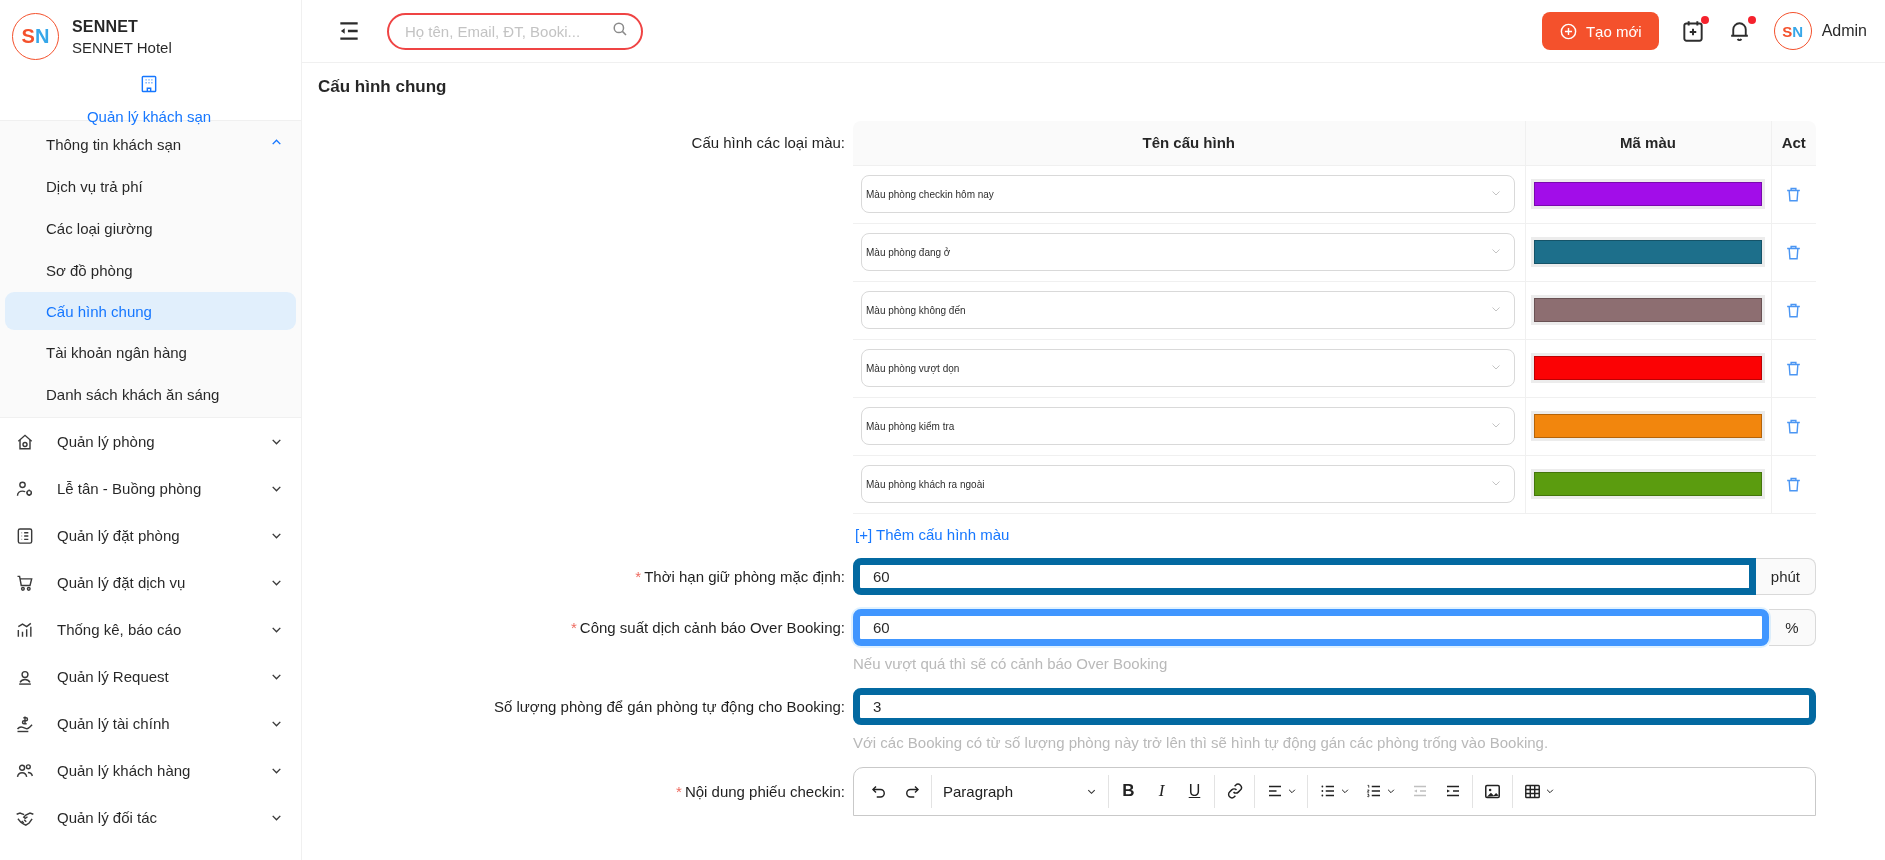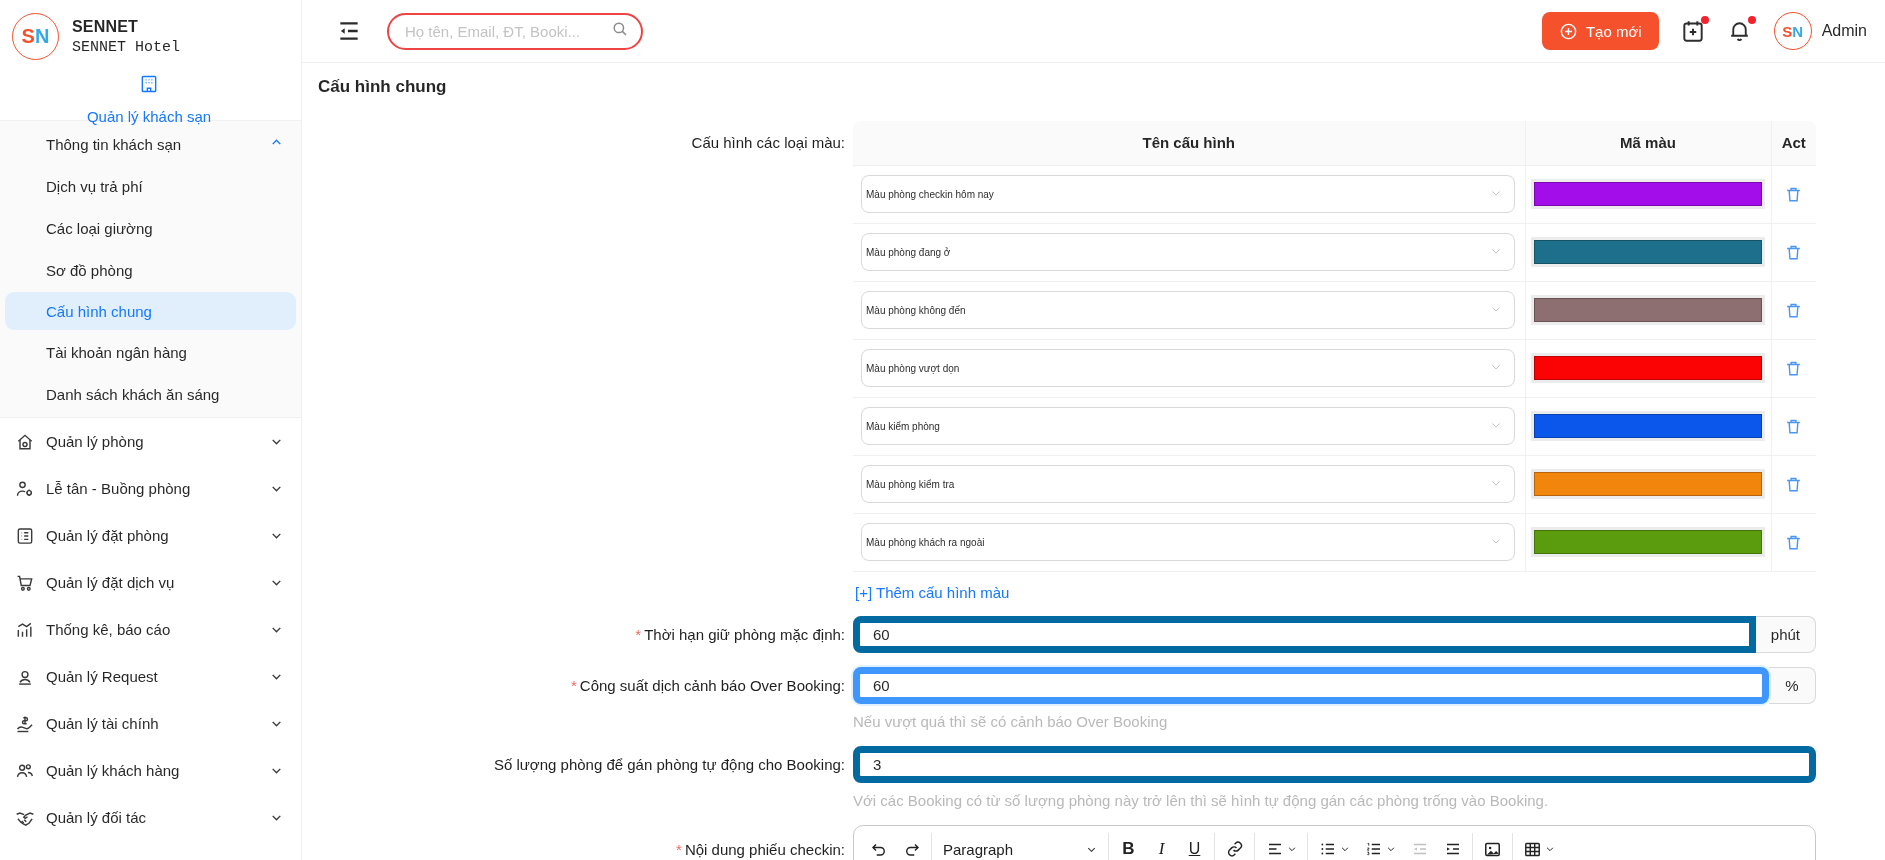--- a/index.html
+++ b/index.html
@@ -7,31 +7,31 @@
     font-family:"Liberation Sans", sans-serif; color:rgba(0,0,0,.85); }
 
   
   .sidebar { position:absolute; left:0; top:0; bottom:0; width:302px;
     border-right:1px solid #f0f0f0; background:#fff; z-index:5; }
   .brand { display:flex; align-items:center; gap:13px; padding:13px 14px 14px 12px; }
   .logo-circle { width:47px; height:47px; border-radius:50%; border:1.5px solid #f4512c;
     display:flex; align-items:center; justify-content:center; font-weight:bold; font-size:20px; flex:none; }
   .logo-circle .s { color:#f4512c; } .logo-circle .n { color:#36a7e9; }
   .brand-title { font-weight:bold; font-size:16px; letter-spacing:.2px; }
-  .brand-sub { font-size:15px; margin-top:3px;font-family:Liberation Mono, monospace; }
+  .brand-sub { font-size:15px; margin-top:3px; }
 
   .menu-section-head { display:flex; align-items:center; gap:11px; height:46px;
     padding:0 18px 0 15px; color:#1677ff; font-size:15px; cursor:pointer;flex-direction:column; }
   .menu-section-head .chev { margin-left:auto; }
   .submenu { background:#fafafa; border-top:1px solid #f0f0f0; border-bottom:1px solid #f0f0f0; padding:2px 0; }
   .submenu-item { height:42px; display:flex; align-items:center; padding-left:46px;
     font-size:15px; color:rgba(0,0,0,.85); cursor:pointer; }
   .submenu-item.active { margin:1px 5px; height:38px; padding-left:41px; background:#e1effc;
     border-radius:9px; color:#1677ff; }
-  .menu-item { height:47px; display:flex; align-items:center; gap:10px; padding:0 18px 0 14px;
+  .menu-item { height:47px; display:flex; align-items:center; gap:21px; padding:0 18px 0 14px;
     font-size:15px; cursor:pointer; }
   .menu-item .mi-icon { width:22px; height:22px; flex:none; color:#3a3a3a; display:flex; align-items:center; justify-content:center; }
   .menu-item .chev { margin-left:auto; color:#3a3a3a; }
   .chev svg { display:block; }
 
   
   .topbar { position:absolute; left:302px; right:0; top:0; height:63px; background:#fff;
     border-bottom:1px solid #f0f0f0; display:flex; align-items:center; padding:0 18px 0 34px; }
   .collapse-btn { width:26px; height:26px; color:#2b2b2b; cursor:pointer; flex:none; }
   .search-box { margin-left:25px; width:256px; height:37px; border:2px solid #ef4444;
@@ -436,42 +436,20 @@
                 <div class="trash-btn">
                   <svg width="19" height="19" viewBox="0 0 24 24" fill="none" stroke="currentColor" stroke-width="1.8">
                     <path d="M4 7h16M9 7V4.5h6V7M6.5 7l1 13h9l1-13"></path>
                   </svg>
                 </div>
               </td>
           </tr>
           <tr>
             <td>
                 <div class="select-box">
-                  <span>Màu kiểm phòng</span>
-                  <span class="sel-chev"><svg width="12" height="12" viewBox="0 0 24 24" fill="none" stroke="currentColor" stroke-width="2">
-                      <path d="M5 9l7 7 7-7"></path>
-                    </svg></span>
-                </div>
-              </td>
-            <td>
-                <div class="swatch-outer">
-                  <div class="swatch-inner" style="background: rgb(11, 87, 236);"></div>
-                </div>
-              </td>
-            <td>
-                <div class="trash-btn">
-                  <svg width="19" height="19" viewBox="0 0 24 24" fill="none" stroke="currentColor" stroke-width="1.8">
-                    <path d="M4 7h16M9 7V4.5h6V7M6.5 7l1 13h9l1-13"></path>
-                  </svg>
-                </div>
-              </td>
-          </tr>
-          <tr>
-            <td>
-                <div class="select-box">
                   <span>Màu phòng kiểm tra</span>
                   <span class="sel-chev"><svg width="12" height="12" viewBox="0 0 24 24" fill="none" stroke="currentColor" stroke-width="2">
                       <path d="M5 9l7 7 7-7"></path>
                     </svg></span>
                 </div>
               </td>
             <td>
                 <div class="swatch-outer">
                   <div class="swatch-inner" style="background: rgb(242, 134, 13);"></div>
                 </div>

